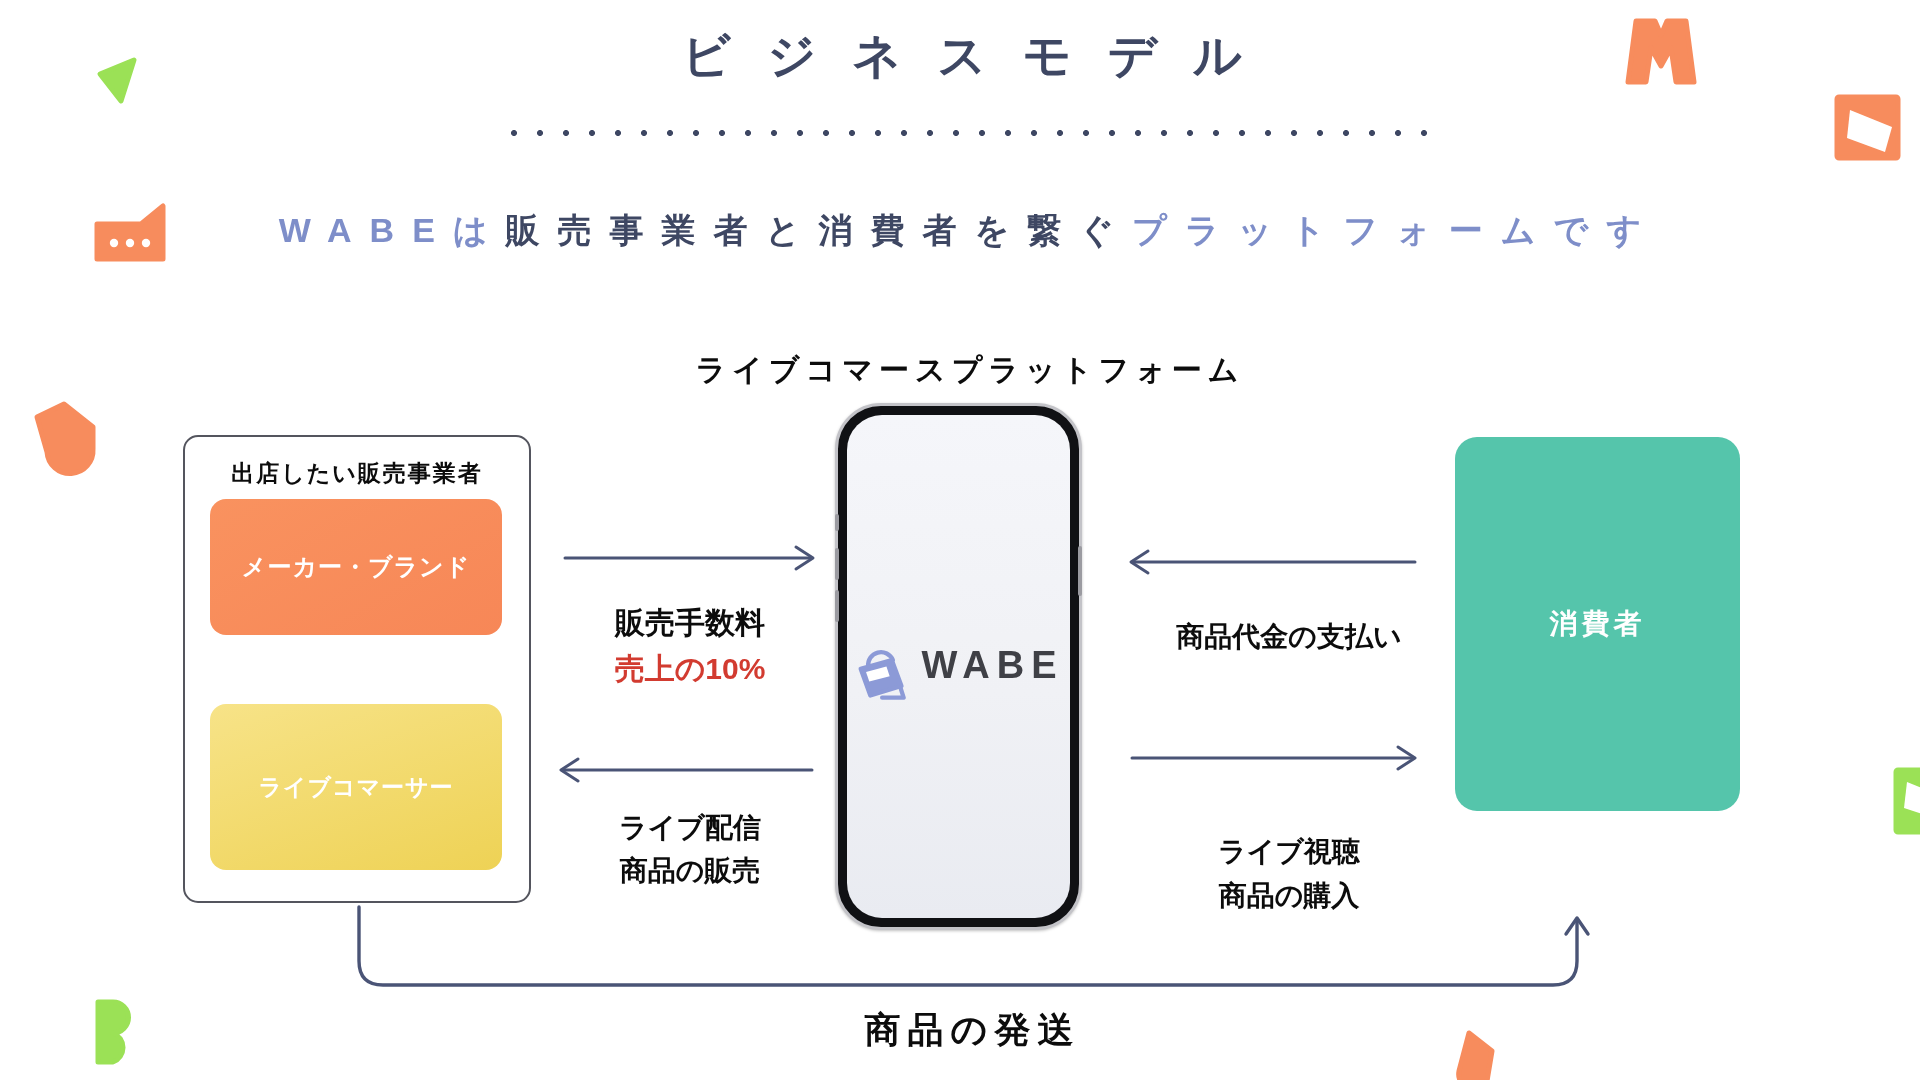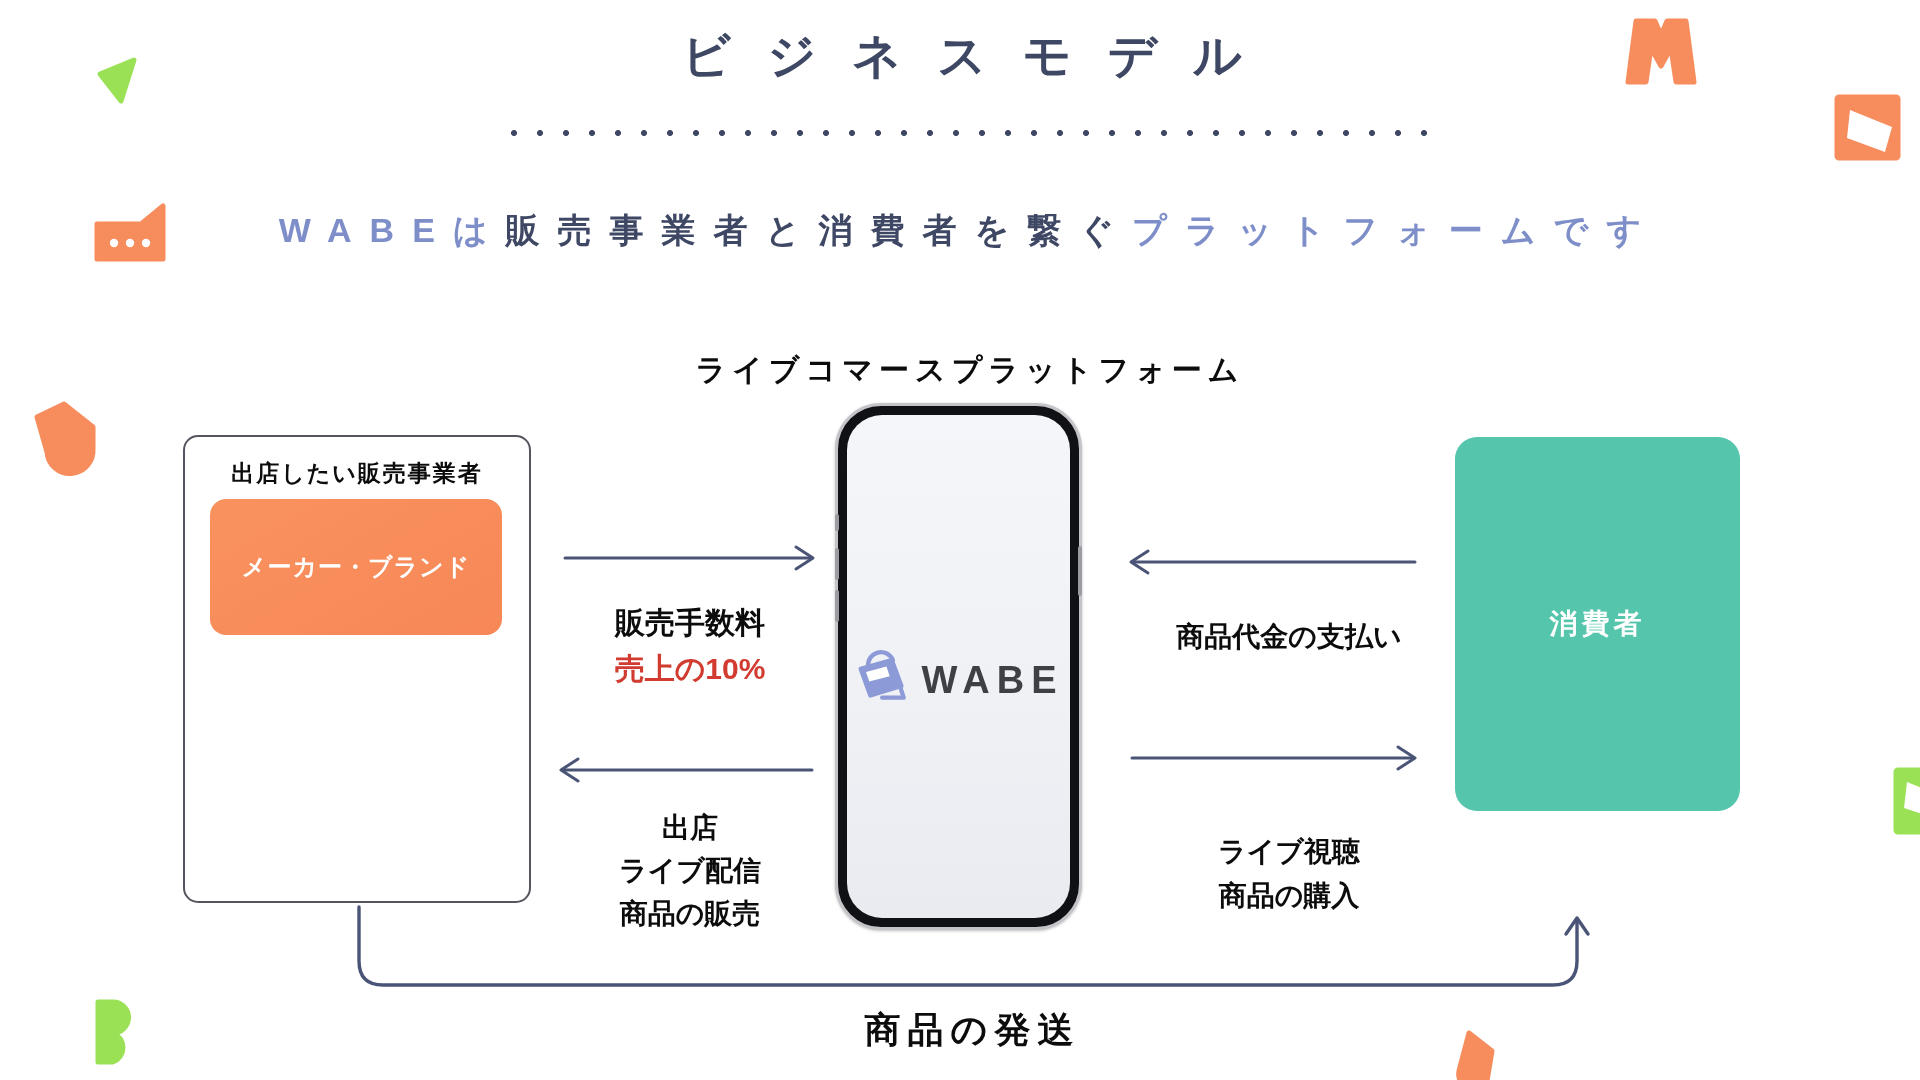--- a/index.html
+++ b/index.html
@@ -56,21 +56,21 @@
   .phone-screen{
     width:100%;height:100%;box-sizing:border-box;border-radius:35px;
     background:linear-gradient(180deg,#f5f6fa 0%,#f0f1f5 55%,#e9ebf1 100%);
     display:flex;align-items:center;justify-content:center;
   }
   .side-btn{position:absolute;background:#9b9ba1;border-radius:2px;width:4px;}
   .btn-l1{left:-3px;top:108px;height:17px;}
   .btn-l2{left:-3px;top:142px;height:32px;}
   .btn-l3{left:-3px;top:184px;height:32px;}
   .btn-r1{right:-3px;top:140px;height:50px;}
-  .wabe-logo{display:flex;align-items:flex-end;gap:16px;margin-top:13px;}
+  .wabe-logo{display:flex;align-items:flex-start;gap:16px;margin-top:13px;}
   .wabe-logo-text{font-size:38px;font-weight:800;color:#3f4046;letter-spacing:7px;}
 
   
   .consumer-box{
     position:absolute;left:1455px;top:437px;width:285px;height:374px;border-radius:22px;
     background:var(--teal);display:flex;align-items:center;justify-content:center;
     color:#ffffff;font-size:28px;font-weight:800;letter-spacing:4px;
   }
 
   
@@ -101,20 +101,21 @@
   <div class="dotted-divider"></div>
   <div class="subtitle">
     <span class="hl">WABEは</span><span>販売事業者と消費者を繋ぐ</span><span class="hl">プラットフォームです</span>
   </div>
 
   <div class="platform-heading">ライブコマースプラットフォーム</div>
 
   <div class="seller-panel">
     <div class="seller-panel-title">出店したい販売事業者</div>
     <div class="vendor-box maker">メーカー・ブランド</div>
+    <div class="vendor-box commercer">ライブコマーサー</div>
   </div>
 
   <div class="phone">
     <div class="side-btn btn-l1"></div>
     <div class="side-btn btn-l2"></div>
     <div class="side-btn btn-l3"></div>
     <div class="side-btn btn-r1"></div>
     <div class="phone-screen">
       <div class="wabe-logo">
         <svg width="52" height="58" viewBox="0 0 48 54">
@@ -129,21 +130,20 @@
   </div>
 
   <div class="consumer-box">消費者</div>
 
   <div class="flow-label fee-block">
     <div>販売手数料</div>
     <div class="fee-value">売上の10%</div>
   </div>
 
   <div class="flow-label seller-actions">
-    <div>出店</div>
     <div>ライブ配信</div>
     <div>商品の販売</div>
   </div>
 
   <div class="flow-label payment-label">商品代金の支払い</div>
 
   <div class="flow-label consumer-actions">
     <div>ライブ視聴</div>
     <div>商品の購入</div>
   </div>

